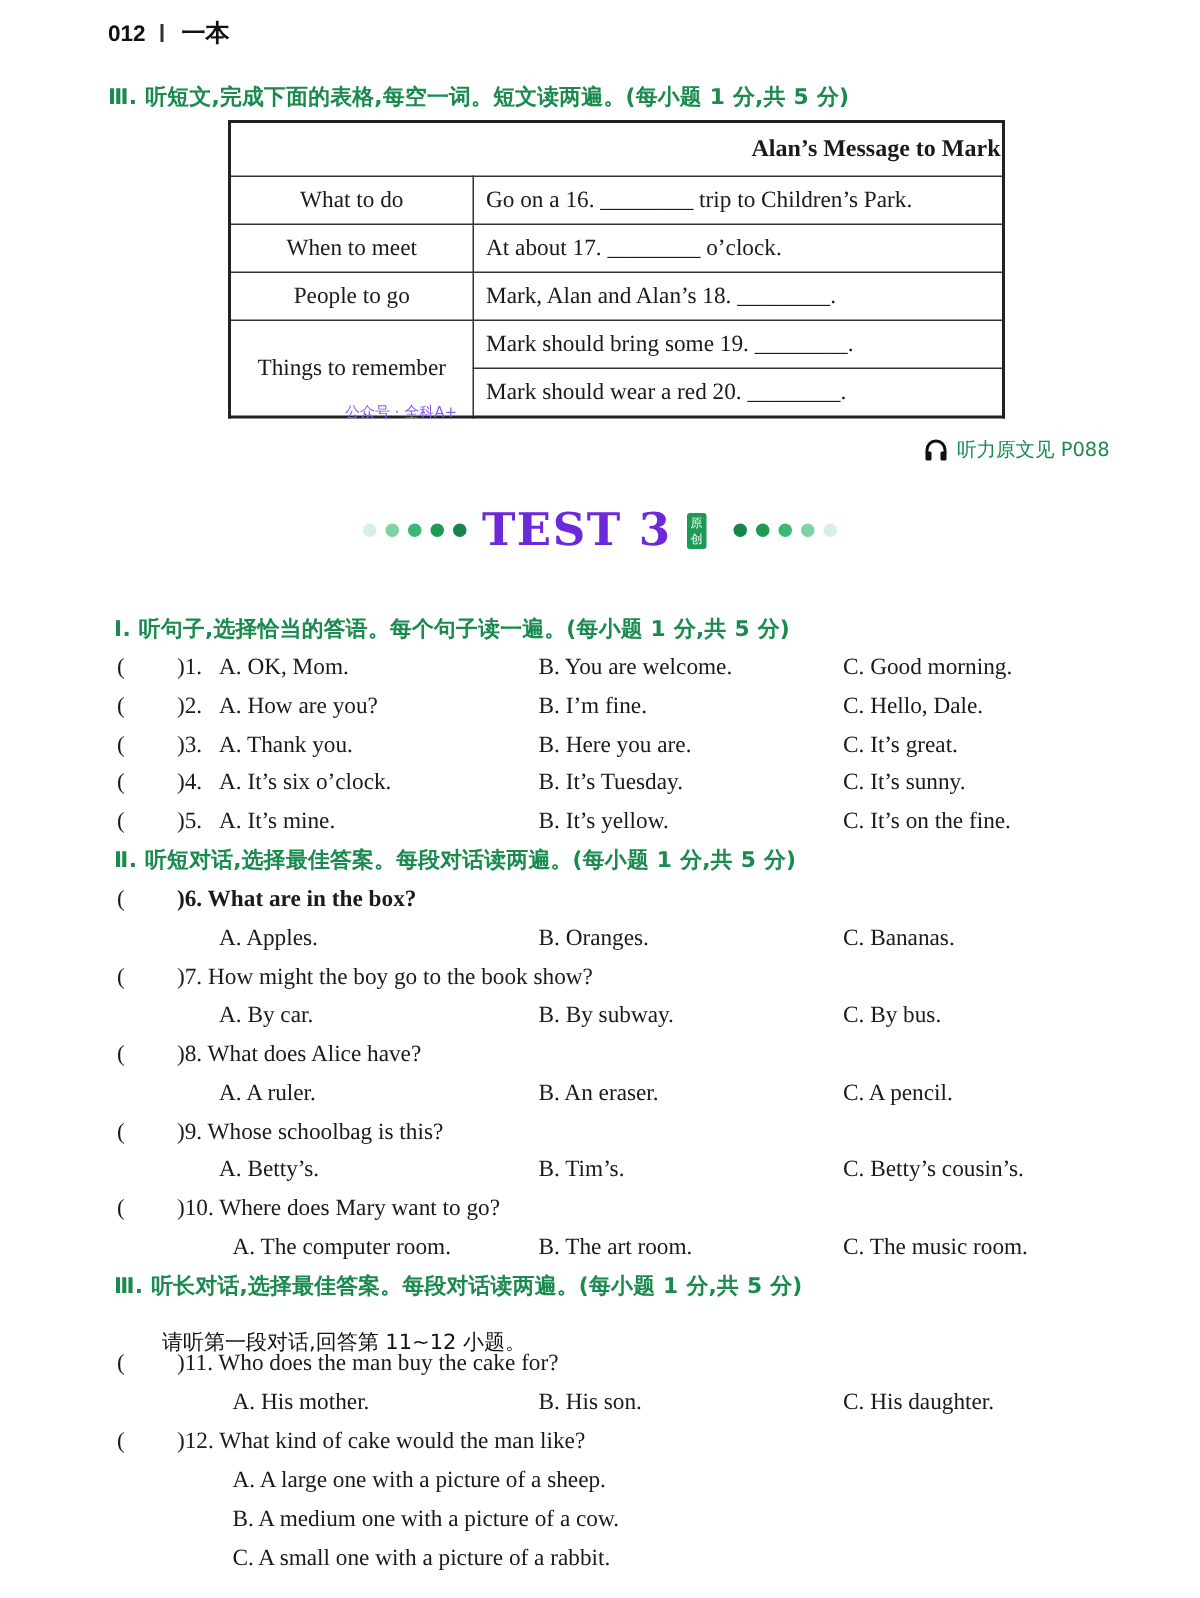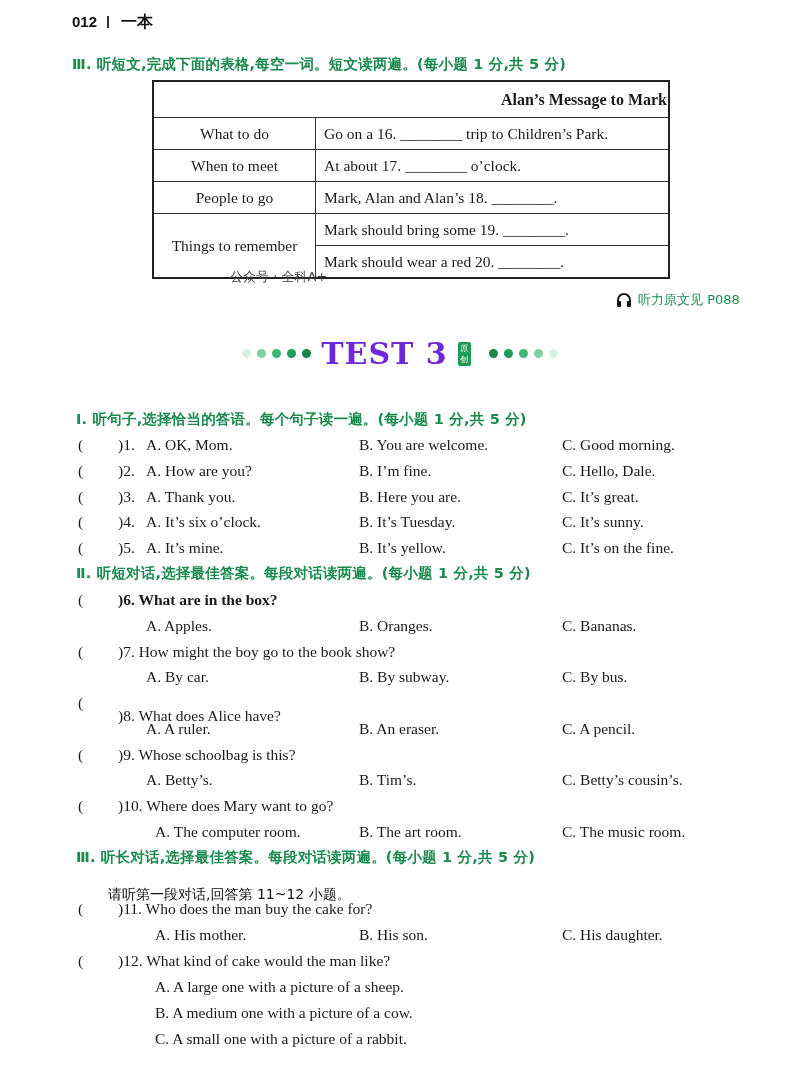--- a/index.html
+++ b/index.html
@@ -7,21 +7,21 @@
          font-family:"Liberation Serif","DejaVu Serif",serif; color:#1a1a1a; }
   .abs { position:absolute; }
   .header { left:72px; top:12px; font-family:"Liberation Sans","DejaVu Sans",sans-serif; font-size:15px; font-weight:bold; color:#111; }
   .header .sep { display:inline-block; width:2px; height:12px; background:#333; margin:0 12px 0 10px; vertical-align:-1px; }
   .header .brand { font-family:"DejaVu Serif",serif; font-size:16px; }
   .sec { font-family:"DejaVu Sans","Liberation Sans",sans-serif; font-size:14.5px; font-weight:bold; color:#1a8a4e; white-space:nowrap; letter-spacing:0.2px; }
   table.msg { left:152px; top:80px; width:518px; border-collapse:collapse; border:2px solid #222; font-size:15.5px; }
   table.msg td { border:1px solid #333; height:31px; padding:0 8px; }
   table.msg td.lab { text-align:center; width:145px; }
   table.msg th { border:1px solid #333; height:33px; font-weight:bold; font-size:16px;text-align:right; }
-  .watermark { left:230px; top:268px; font-family:"DejaVu Sans",sans-serif; font-size:13px; color:#404040; }
+  .watermark { left:230px; top:268px; font-family:"DejaVu Sans",sans-serif; font-size:10px; color:#8b5cf6; }
   .ref { left:616px; top:291px; font-family:"DejaVu Sans","Liberation Sans",sans-serif; font-size:13px; color:#1a8a4e; display:flex; align-items:center; gap:6px; }
   .test-title { left:0; top:336px; width:800px; display:flex; justify-content:center; align-items:center; gap:10px; }
   .test-title .t { font-family:"DejaVu Serif",serif; font-weight:bold; font-size:30px; color:#6d28d9; letter-spacing:1px; }
   .dots { display:flex; gap:6px; align-items:center; }
   .dot { width:9px; height:9px; border-radius:50%; }
   .badge { width:13px; height:24px; background:#1e9a55; color:#fff; font-size:8px; line-height:11px; text-align:center; border-radius:2px; font-family:"DejaVu Sans",sans-serif; display:flex; flex-direction:column; justify-content:center; }
   .line { font-size:15.5px; white-space:nowrap; }
   .paren { position:absolute; left:78px; }
   .colA { position:absolute; }
   .colB { position:absolute; left:359px; }
@@ -152,21 +152,21 @@
   <span class="colA" style="left:118px;">)7. How might the boy go to the book show?</span>
 </div>
 <div class="abs line" style="left:0;top:668px;width:800px;">
   <span class="colA" style="left:146px;">A. By car.</span>
   <span class="colB">B. By subway.</span>
   <span class="colC">C. By bus.</span>
 </div>
 
 <div class="abs line" style="left:0;top:694px;width:800px;">
   <span class="paren">(</span>
-  <span class="colA" style="left:118px;margin-top:13px;">)8. What does Alice have?</span>
+  <span class="colA" style="left:118px;">)8. What does Alice have?</span>
 </div>
 <div class="abs line" style="left:0;top:720px;width:800px;">
   <span class="colA" style="left:146px;">A. A ruler.</span>
   <span class="colB">B. An eraser.</span>
   <span class="colC">C. A pencil.</span>
 </div>
 
 <div class="abs line" style="left:0;top:746px;width:800px;">
   <span class="paren">(</span>
   <span class="colA" style="left:118px;">)9. Whose schoolbag is this?</span>

